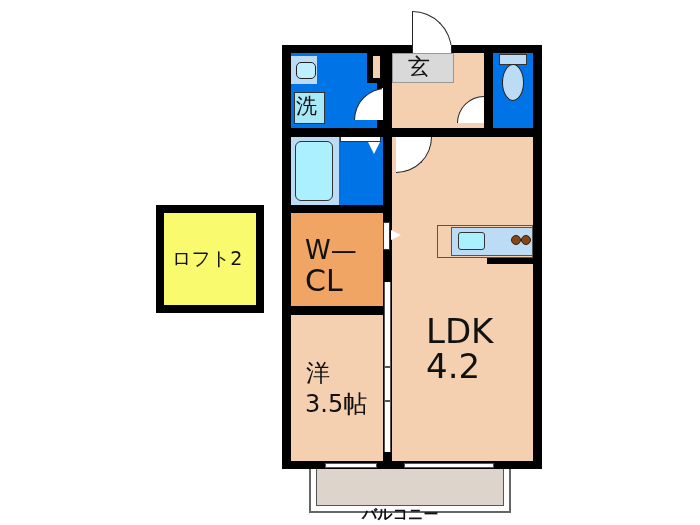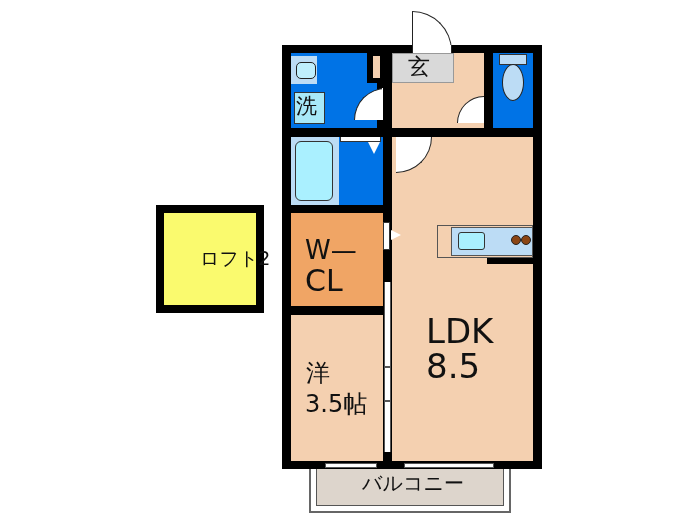--- a/index.html
+++ b/index.html
@@ -13,21 +13,21 @@
   .orange { background: #f0a565; }
   .lightblue { background: #bcdcf5; }
   .gray { background: #d9d9d9; }
   .door-arc { position: absolute; background: #fff; border: 1.5px solid #222; box-sizing: border-box; }
 </style>
 </head>
 <body>
 
 <div class="abs wall" style="left:156px;top:205px;width:108px;height:108px;"></div>
 <div class="abs" style="left:164px;top:213px;width:92px;height:92px;background:#fafa6e;"></div>
-<div class="label" style="left:172px;top:249px;font-size:19px;margin-left:28px;">ロフト2</div>
+<div class="label" style="left:172px;top:249px;font-size:19px;">ロフト2</div>
 
 <div class="door-arc" style="left:412px;top:11px;width:40px;height:40px;border-radius:0 40px 0 0;border-bottom:none;"></div>
 
 <div class="abs wall" style="left:282px;top:45px;width:260px;height:424px;"></div>
 
 <div class="abs blue" style="left:291px;top:53px;width:86px;height:75px;"></div>
 <div class="abs" style="left:291px;top:56px;width:26px;height:28px;background:#bcdcf5;"></div>
 <div class="abs" style="left:296px;top:62px;width:20px;height:17px;background:#bfeffd;border:1.5px solid #222;border-radius:5px;"></div>
 <div class="abs" style="left:294px;top:92px;width:31px;height:32px;background:#a8e9f8;border:1.5px solid #333;"></div>
 <div class="label" style="left:296px;top:96px;font-size:21px;">洗</div>
@@ -58,21 +58,21 @@
 <div class="abs orange" style="left:291px;top:213px;width:92px;height:93px;"></div>
 <div class="label" style="left:305px;top:237px;font-size:26px;">W—</div>
 <div class="label" style="left:305px;top:266px;font-size:30px;">CL</div>
 
 <div class="abs beige" style="left:291px;top:315px;width:92px;height:146px;"></div>
 <div class="label" style="left:306px;top:361px;font-size:24px;">洋</div>
 <div class="label" style="left:305px;top:392px;font-size:24px;">3.5帖</div>
 
 <div class="abs beige" style="left:392px;top:137px;width:141px;height:324px;"></div>
 <div class="label" style="left:426px;top:314px;font-size:34px;">LDK</div>
-<div class="label" style="left:426px;top:349px;font-size:34px;">8.5</div>
+<div class="label" style="left:426px;top:349px;font-size:34px;">4.2</div>
 
 <div class="door-arc" style="left:396px;top:137px;width:36px;height:36px;border-radius:0 0 36px 0;border-left:none;border-top:none;"></div>
 <div class="abs" style="left:396px;top:130px;width:36px;height:7px;background:#fff;border:1px solid #333;"></div>
 
 <div class="abs" style="left:437px;top:225px;width:96px;height:33px;background:#f4d0b0;border:1.5px solid #555;"></div>
 <div class="abs lightblue" style="left:451px;top:227px;width:82px;height:29px;border:1px solid #555;"></div>
 <div class="abs" style="left:458px;top:232px;width:27px;height:18px;background:#aaf0ff;border:1.5px solid #333;border-radius:3px;"></div>
 <div class="abs" style="left:511px;top:235px;width:10px;height:10px;background:#8b4513;border:1px solid #222;border-radius:50%;"></div>
 <div class="abs" style="left:521px;top:235px;width:10px;height:10px;background:#8b4513;border:1px solid #222;border-radius:50%;"></div>
 <div class="abs wall" style="left:487px;top:258px;width:46px;height:6px;"></div>
@@ -89,13 +89,13 @@
 <div class="abs" style="left:391px;top:230px;width:0;height:0;border-top:5px solid transparent;border-bottom:5px solid transparent;border-left:10px solid #fff;"></div>
 <div class="abs" style="left:384px;top:282px;width:7px;height:170px;background:#fff;border-left:1px solid #555;border-right:1px solid #555;"></div>
 <div class="abs" style="left:384px;top:366px;width:7px;height:2px;background:#555;"></div>
 <div class="abs" style="left:384px;top:400px;width:7px;height:2px;background:#555;"></div>
 
 <div class="abs" style="left:325px;top:463px;width:52px;height:5px;background:#fff;border:1px solid #555;"></div>
 <div class="abs" style="left:404px;top:463px;width:90px;height:5px;background:#fff;border:1px solid #555;"></div>
 
 <div class="abs" style="left:309px;top:469px;width:202px;height:44px;border:2px solid #666;border-top:none;background:#fff;"></div>
 <div class="abs" style="left:316px;top:469px;width:188px;height:37px;background:#ddd5cc;border:1.5px solid #555;border-top:none;"></div>
-<div class="label" style="left:362px;top:473px;font-size:20px;">バルコニー</div>
+<div class="label" style="left:362px;top:507px;font-size:15px;font-weight:bold;">バルコニー</div>
 
 </body></html>

